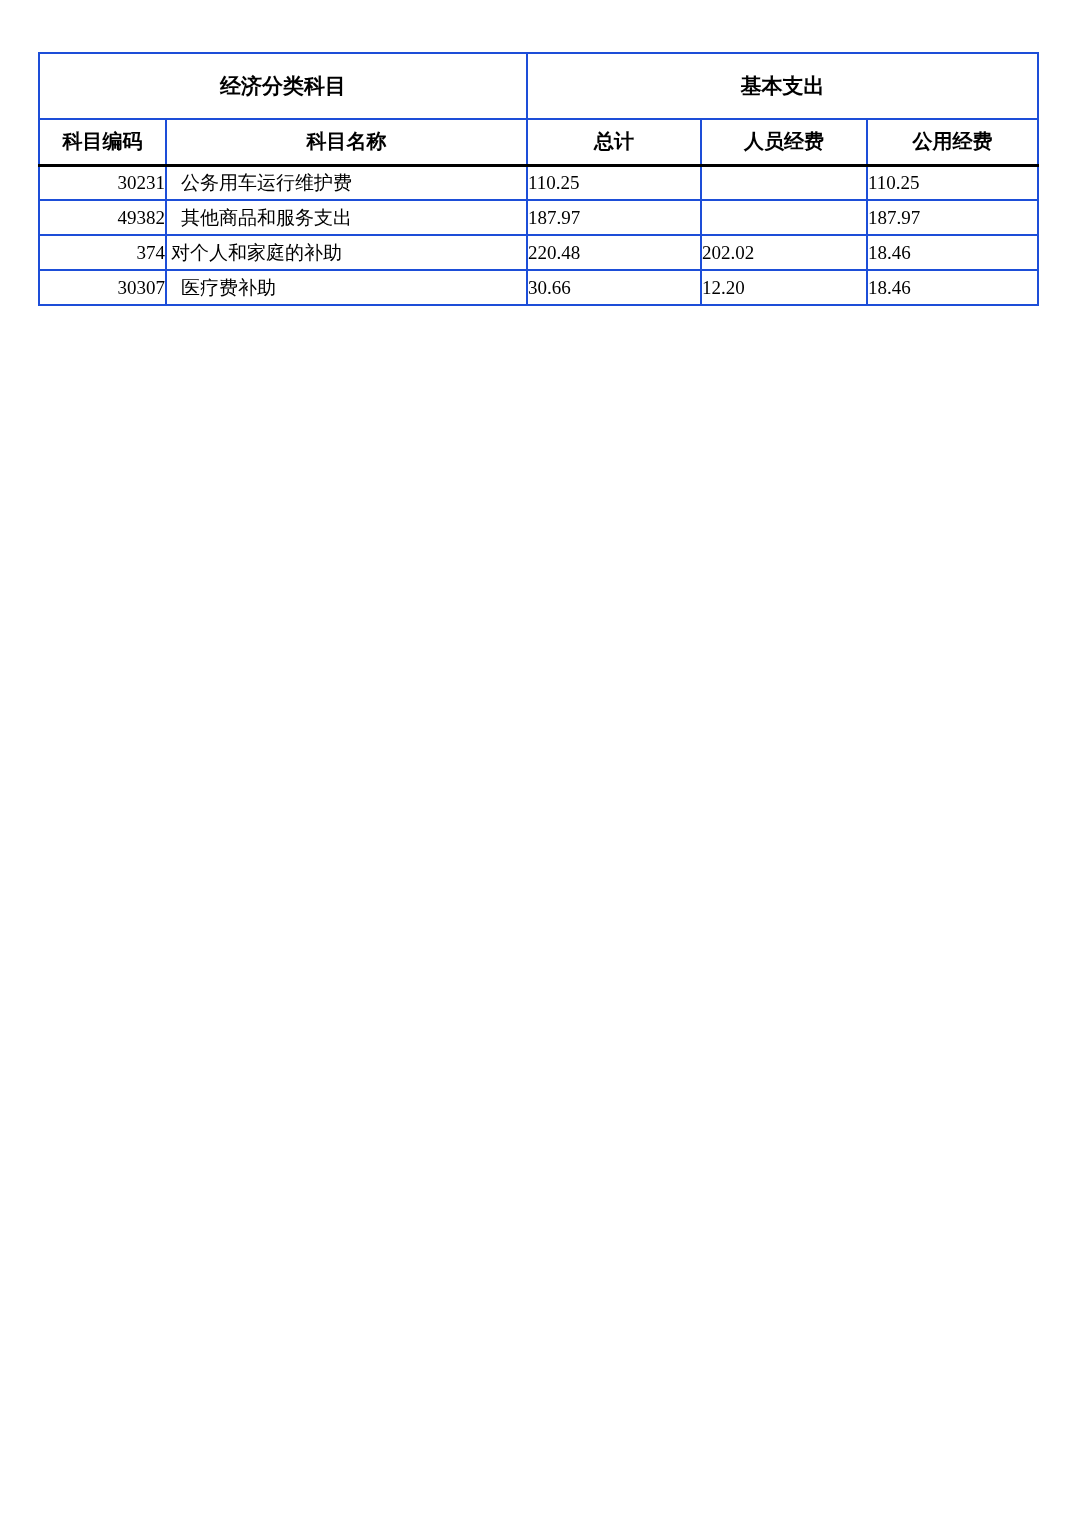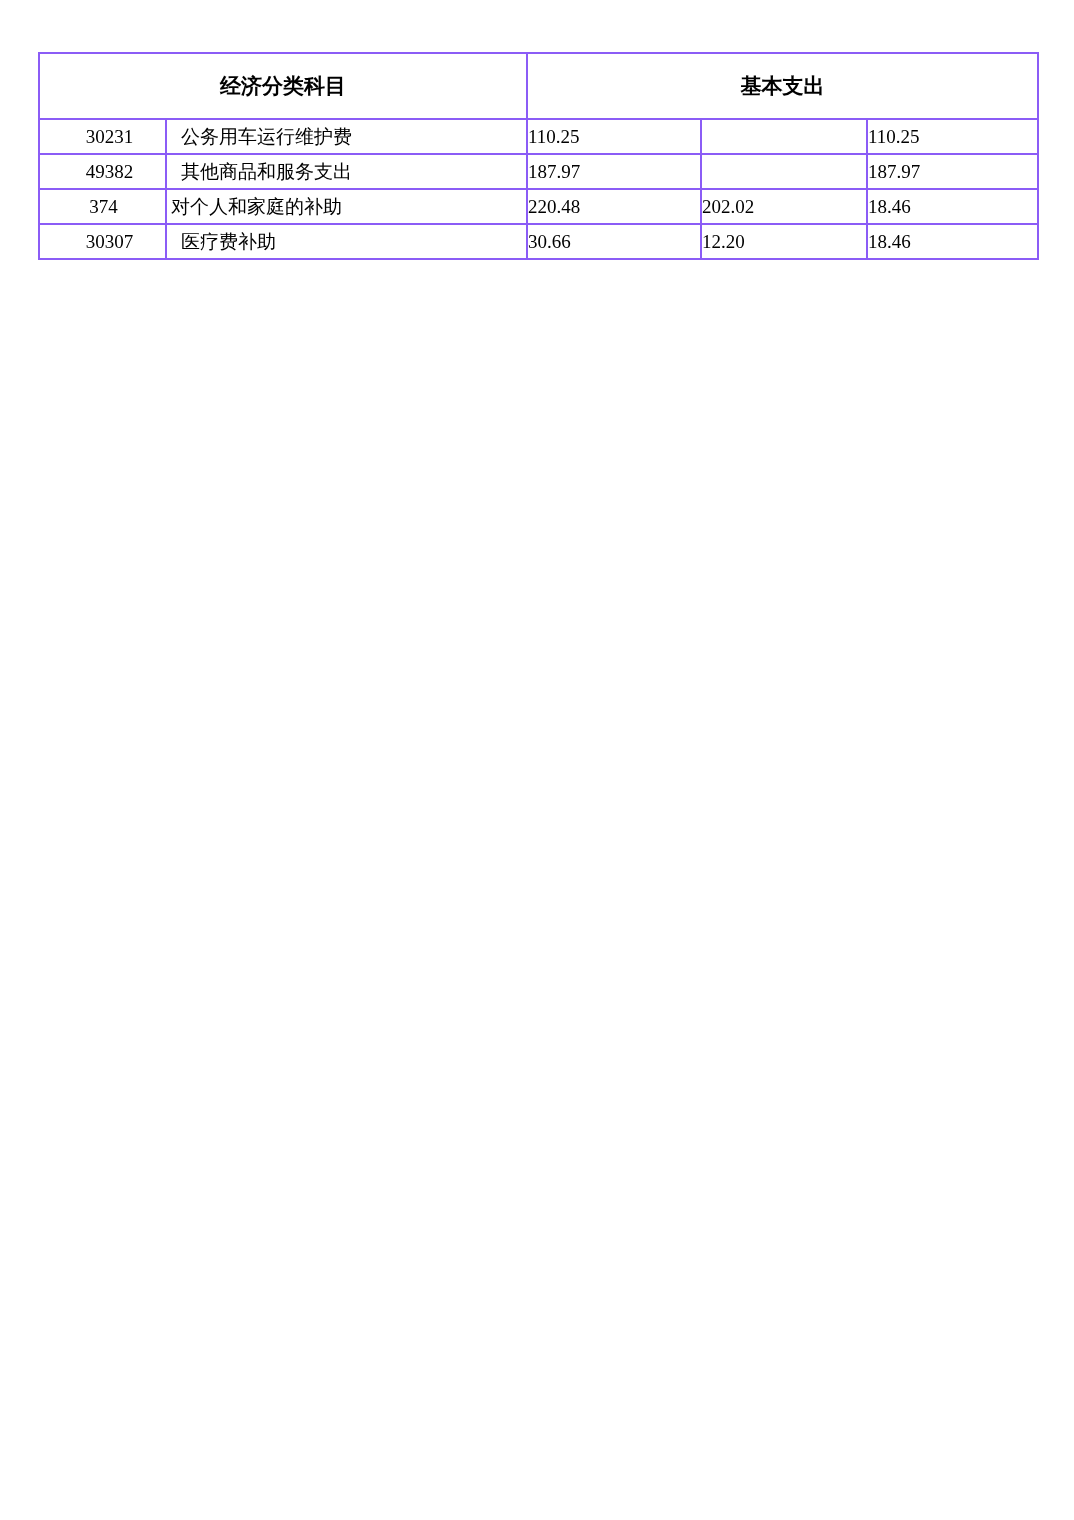--- a/index.html
+++ b/index.html
@@ -19,21 +19,21 @@
   table.budget {
     position: absolute;
     left: 38px;
     top: 52px;
     width: 999px;
     border-collapse: collapse;
     table-layout: fixed;
     background: #ffffff;
   }
   table.budget td {
-    border: 2px solid #8b5cf6;
+    border: 2px solid #1d4ed8;
     overflow: hidden;
     white-space: nowrap;
   }
   
   tr.group-header-row td {
     height: 66px;
     text-align: center;
     vertical-align: middle;
     font-family: "Liberation Sans", "DejaVu Sans", sans-serif;
     font-weight: bold;
@@ -50,21 +50,21 @@
     font-size: 20px;
     border-bottom: 3px solid #000000;
   }
   
   tr.data-row td {
     height: 35px;
     vertical-align: middle;
     font-size: 19px;
   }
   td.cell-code {
-    text-align: center;
+    text-align: right;
     padding-left: 2px;
   }
   td.cell-name {
     text-align: left;
     padding-left: 4px;
     font-size: 18px;
   }
   td.cell-code.indent { padding-left: 14px; }
   td.cell-name.indent { padding-left: 14px; font-family: Liberation Serif, serif; }
   td.cell-num {
@@ -81,20 +81,27 @@
       <col style="width:127px">
       <col style="width:361px">
       <col style="width:174px">
       <col style="width:166px">
       <col style="width:171px">
     </colgroup>
     <tbody>
       <tr class="group-header-row">
         <td colspan="2">经济分类科目</td>
         <td colspan="3">基本支出</td>
+      </tr>
+      <tr class="col-header-row">
+        <td>科目编码</td>
+        <td>科目名称</td>
+        <td>总计</td>
+        <td>人员经费</td>
+        <td>公用经费</td>
       </tr>
 
       <tr class="data-row">
         <td class="cell-code indent" data-row="0">30231</td>
         <td class="cell-name indent" data-row="0">公务用车运行维护费</td>
         <td class="cell-num">110.25</td>
         <td class="cell-num"></td>
         <td class="cell-num">110.25</td>
       </tr>
       <tr class="data-row">

